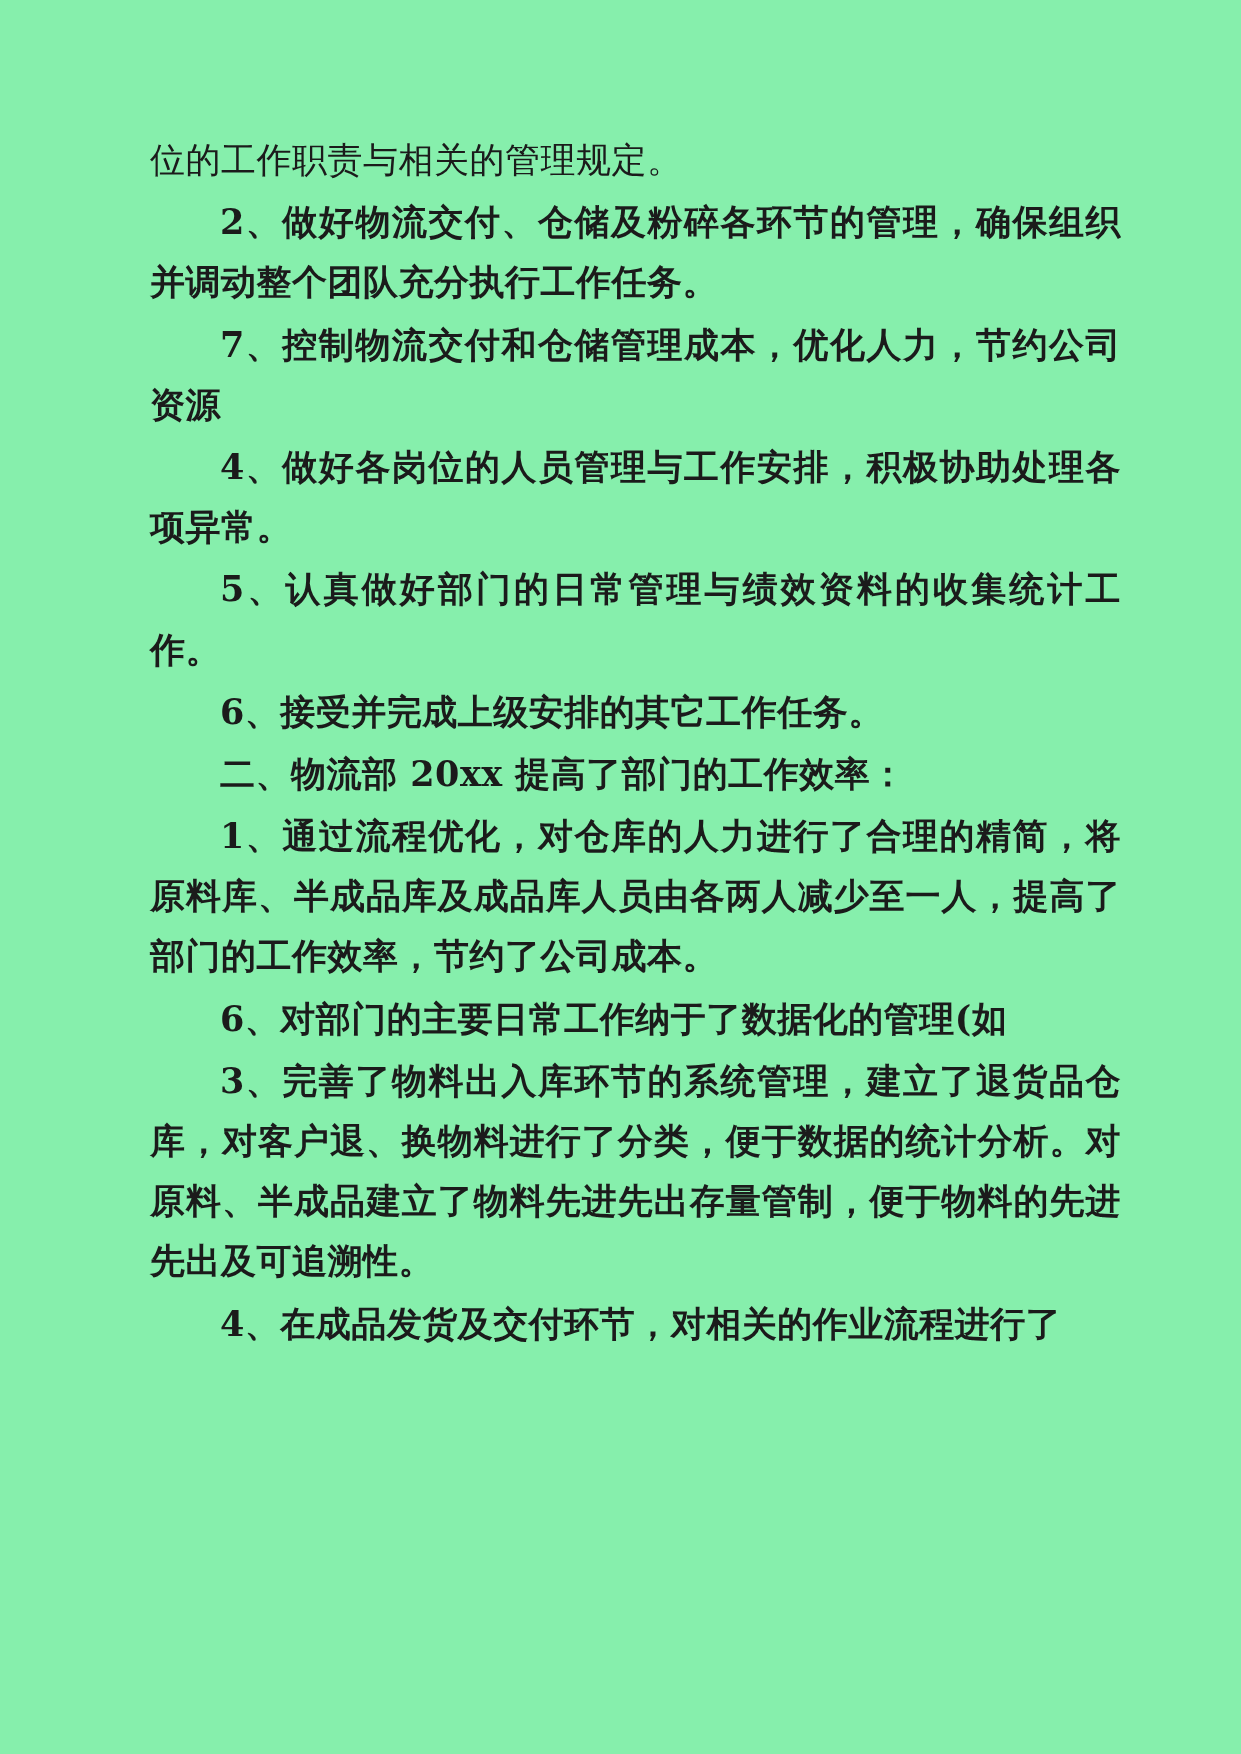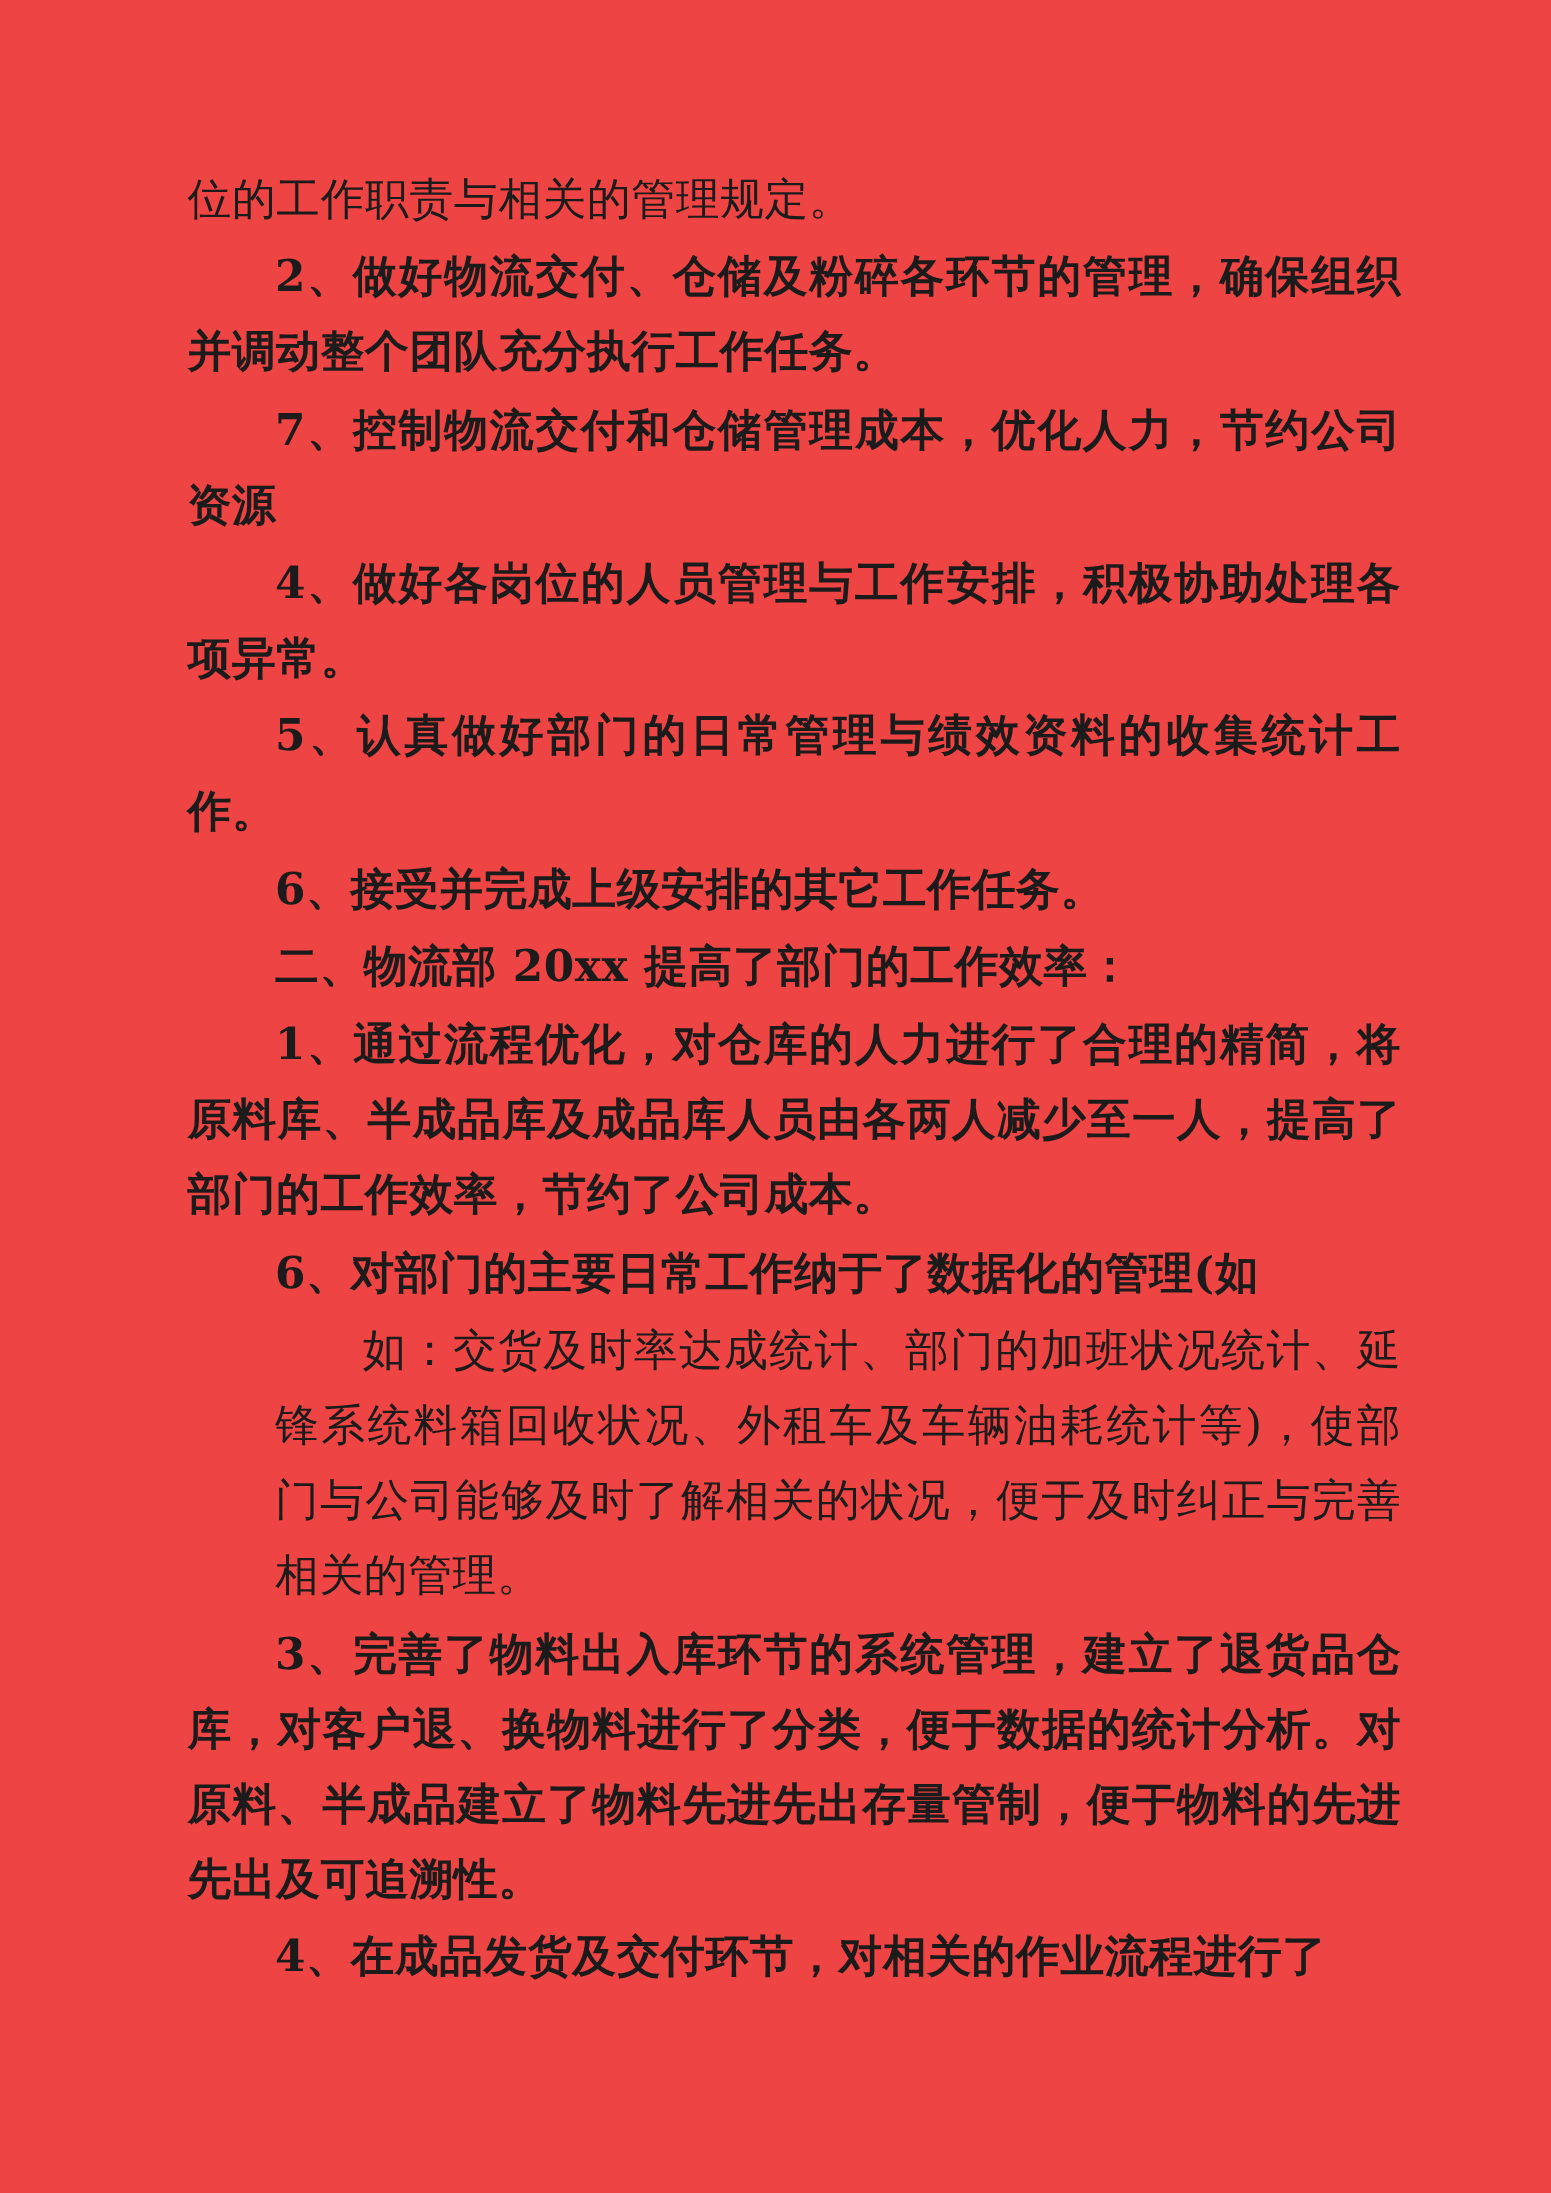--- a/index.html
+++ b/index.html
@@ -4,21 +4,21 @@
 <style>
   html, body {
     margin: 0;
     padding: 0;
     background: #ffffff;
   }
   .page {
     position: relative;
     width: 1241px;
     height: 1754px;
-    background: #ef4444;
+    background: #86efac;
     box-sizing: border-box;
     padding: 130px 120px 60px 150px;
     font-family: "DejaVu Serif", "Liberation Serif", serif;
     color: #1b1b1b;
   }
   .doc-body {
     font-size: 35px;
     line-height: 1.72;
     letter-spacing: 0.5px;
     text-align: justify;
@@ -59,22 +59,19 @@
     <p class="para indent">5、认真做好部门的日常管理与绩效资料的收集统计工作。</p>
 
     <p class="para indent">6、接受并完成上级安排的其它工作任务。</p>
 
     <p class="para indent">二、物流部 20xx 提高了部门的工作效率：</p>
 
     <p class="para indent">1、通过流程优化，对仓库的人力进行了合理的精简，将原料库、半成品库及成品库人员由各两人减少至一人，提高了部门的工作效率，节约了公司成本。</p>
 
     <p class="para indent">6、对部门的主要日常工作纳于了数据化的管理(如</p>
 
-    <div class="block-sub">
-      <p class="para lead">如：交货及时率达成统计、部门的加班状况统计、延锋系统料箱回收状况、外租车及车辆油耗统计等)，使部门与公司能够及时了解相关的状况，便于及时纠正与完善相关的管理。</p>
-    </div>
 
     <p class="para indent">3、完善了物料出入库环节的系统管理，建立了退货品仓库，对客户退、换物料进行了分类，便于数据的统计分析。对原料、半成品建立了物料先进先出存量管制，便于物料的先进先出及可追溯性。</p>
 
     <p class="para indent">4、在成品发货及交付环节，对相关的作业流程进行了</p>
 
   </div>
 </div>
 
 </body></html>

